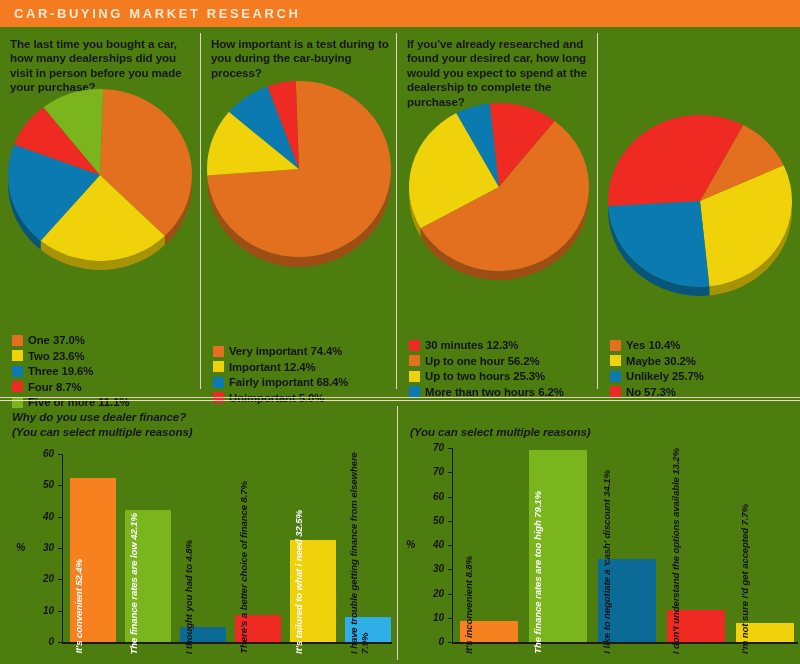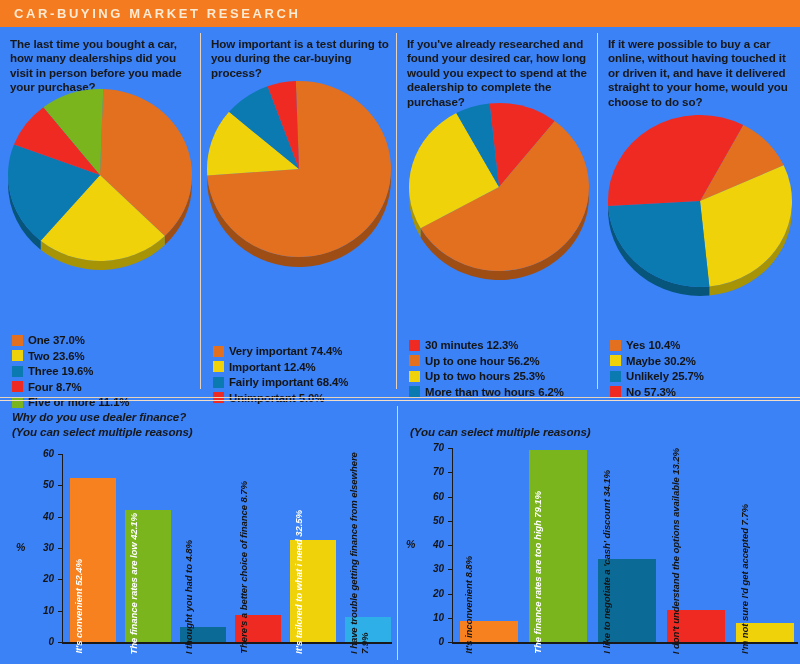--- a/index.html
+++ b/index.html
@@ -4,21 +4,21 @@
 <style>
   * { box-sizing: border-box; margin:0; padding:0; }
   html,body { width:800px; height:664px; }
   body {
     font-family: "Liberation Sans", sans-serif;
     background:#fdead2;
     color:#141414;
     overflow:hidden;
     position:relative;
   }
-  .page { width:800px; height:664px; position:relative; background:#3b82f6; }
+  .page { width:800px; height:664px; position:relative; background:#4d7c0f; }
 
   
   .banner {
     position:absolute; left:0; top:0; width:800px; height:27px;
     background:#f47b20;
   }
   .banner-title {
     position:absolute; left:14px; top:6px;
     font-size:13px; font-weight:bold; letter-spacing:2.6px;
     color:#fdead2;
@@ -224,21 +224,20 @@
             <span class="legend-label">Up to two hours 25.3%</span>
           </div>
           <div class="legend-row">
             <span class="swatch" style="background: rgb(10, 122, 176);"></span>
             <span class="legend-label">More than two hours 6.2%</span>
           </div>
         </div>
     </div>
 
     <div class="panel p4">
-      <div class="q">If it were possible to buy a car online, without having touched it or driven it, and have it delivered straight to your home, would you choose to do so?</div>
       <div class="pie-wrap" id="pie-wrap-3" style="top: 86px; left: 2px;">
           <svg width="202" height="190" class="pie-svg">
             <g>
               <path d="M 192 88 A 92 86 0 0 1 109.36107638401809 173.55365275738143 L 109.36107638401809 182.55365275738143 A 92 86 0 0 0 192 97 Z" fill="#a79306"></path>
               <path d="M 109.36107638401809 173.55365275738143 A 92 86 0 0 1 8.154407081652394 92.98047590133972 L 8.154407081652394 101.98047590133972 A 92 86 0 0 0 109.36107638401809 182.55365275738143 Z" fill="#07557b"></path>
               <path d="M 8.154407081652394 92.98047590133972 A 92 86 0 0 1 8 88.00000000000001 L 8 97.00000000000001 A 92 86 0 0 0 8.154407081652394 101.98047590133972 Z" fill="#a71d19"></path>
             </g>
             <path d="M 100 88 L 143.19138377630196 12.066507014132284 A 92 86 0 0 1 183.6764385764402 52.25445050885602 Z" fill="#e2701e"></path>
             <path d="M 100 88 L 183.6764385764402 52.25445050885602 A 92 86 0 0 1 109.36107638401809 173.55365275738143 Z" fill="#efd209"></path>
             <path d="M 100 88 L 109.36107638401809 173.55365275738143 A 92 86 0 0 1 8.154407081652394 92.98047590133972 Z" fill="#0a7ab0"></path>

